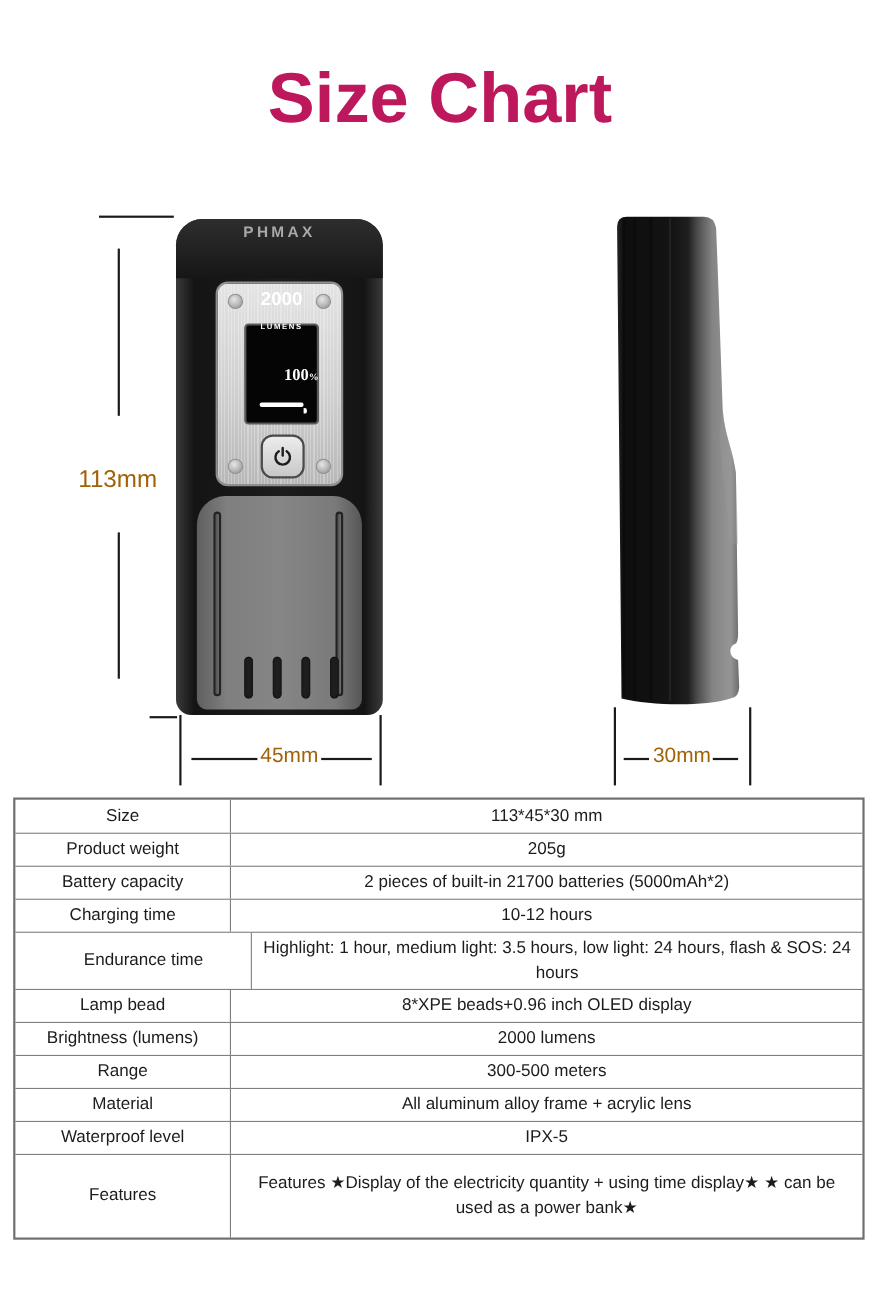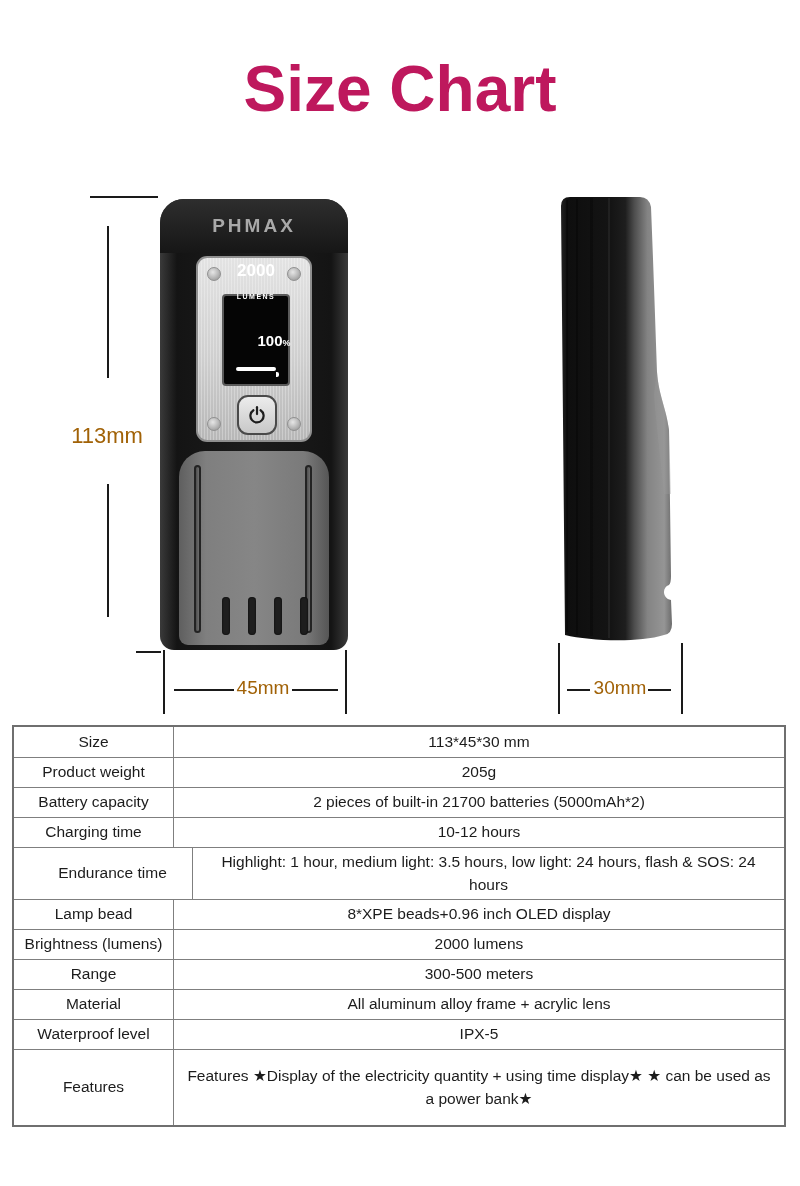--- a/index.html
+++ b/index.html
@@ -17,22 +17,22 @@
   .dim-label { position:absolute; color:#a16207; font-size:22px; text-align:center; }
   .dim-label.small { font-size:19px; }
 
   
   .front-light { position:absolute; left:160px; top:199px; width:188px; height:451px; }
   .fl-body { position:absolute; inset:0;
     background:linear-gradient(90deg,#3a3a3a 0%,#141414 9%,#1c1c1c 50%,#141414 91%,#3a3a3a 100%);
     border-radius:24px 24px 14px 14px; }
   .fl-cap { position:absolute; left:0; top:0; width:100%; height:54px;
     background:linear-gradient(180deg,#2e2e2e,#161616); border-radius:24px 24px 0 0; }
-  .fl-logo { position:absolute; top:16px; left:0; width:100%; text-align:center;
-    color:#a9a9a9; font-weight:bold; font-size:19px; letter-spacing:3px; }
+  .fl-logo { position:absolute; top:3px; left:0; width:100%; text-align:center;
+    color:#a9a9a9; font-weight:bold; font-size:14px; letter-spacing:3px; }
   .fl-gray { position:absolute; left:19px; right:19px; top:252px; bottom:5px;
     background:linear-gradient(90deg,#5f5f5f,#7f7f7f 18%,#868686 50%,#7a7a7a 84%,#565656);
     border-radius:26px 26px 9px 9px; }
   .fl-groove { position:absolute; width:7px; height:168px; border:2px solid #232323;
     border-radius:5px; background:linear-gradient(90deg,#4f4f4f,#6d6d6d); top:266px; }
   .fl-groove.left { left:34px; } .fl-groove.right { left:145px; }
   .fl-slot { position:absolute; width:8px; height:38px; top:398px;
     background:#1e1e1e; border-radius:4px; box-shadow:inset 0 0 2px #000; }
   .fl-plate { position:absolute; left:36px; top:57px; width:116px; height:186px;
     border-radius:11px; border:2px solid #8f8f8f;
@@ -48,21 +48,21 @@
 
   
   .fl-screen { position:absolute; left:24px; top:36px; width:68px; height:92px;
     background:#050505; border:2px solid #5a5a5a; border-radius:4px;
     display:flex; flex-direction:column; align-items:center; justify-content:center;
     color:#fff; gap:14px; }
   .scr-lumens-val { font-weight:bold; font-size:17px; line-height:17px; letter-spacing:0px; }
   .scr-lumens-lbl { font-weight:bold; font-size:7px; letter-spacing:1.5px; line-height:8px; }
   .scr-dashes { width:52px; height:2px; margin:2px 0;
     background:repeating-linear-gradient(90deg,#fff 0 5px, rgba(0,0,0,0) 5px 9px); }
-  .scr-percent { font-family:Liberation Sans, sans-serif; font-weight:bold;
+  .scr-percent { font-family:Liberation Serif, serif; font-weight:bold;
     font-size:15px; line-height:15px;margin-left:36px; }
   .scr-percent .pct { font-size:9px; }
   .scr-batt { position:relative; width:40px; height:14px; border:2px solid #fff;
     border-radius:3px; margin:2px 0; }
   .scr-batt::after { content:""; position:absolute; right:-5px; top:2.5px; width:3px; height:5px;
     background:#fff; border-radius:0 2px 2px 0; }
   .scr-batt-fill { position:absolute; inset:1px;
     background:repeating-linear-gradient(115deg,#fff 0 7px, rgba(0,0,0,0) 7px 12px); }
   .scr-time { font-family:"DejaVu Sans Mono", monospace; font-weight:bold;
     font-size:13px; line-height:13px; }
@@ -76,21 +76,21 @@
   
   .side-light { position:absolute; left:552px; top:194px; width:132px; height:458px; }
 
   
   .spec-table { position:absolute; left:12px; top:725px; width:774px;
     border:2px solid #6f6f6f; background:#fff; }
   .spec-row { display:flex; width:100%; border-top:1px solid #7f7f7f; }
   .spec-row:first-child { border-top:none; }
   .cell { display:flex; align-items:center; justify-content:center; text-align:center;
     color:#1c1c1c; font-size:15.5px; line-height:1.45; padding:2px 10px; }
-  .cell-label { width:160px; border-right:1px solid #7f7f7f; flex:none;text-align:center; }
+  .cell-label { width:196px; border-right:1px solid #7f7f7f; flex:none;text-align:center; }
   .cell-value { flex:1; }
   .h30 { height:30px; } .h52 { height:52px;padding-left:19px; } .h50 { height:50px; } .h76 { height:76px; }
 </style>
 </head>
 <body>
 
 <div class="canvas">
 
   <div class="page-title">Size Chart</div>
 

